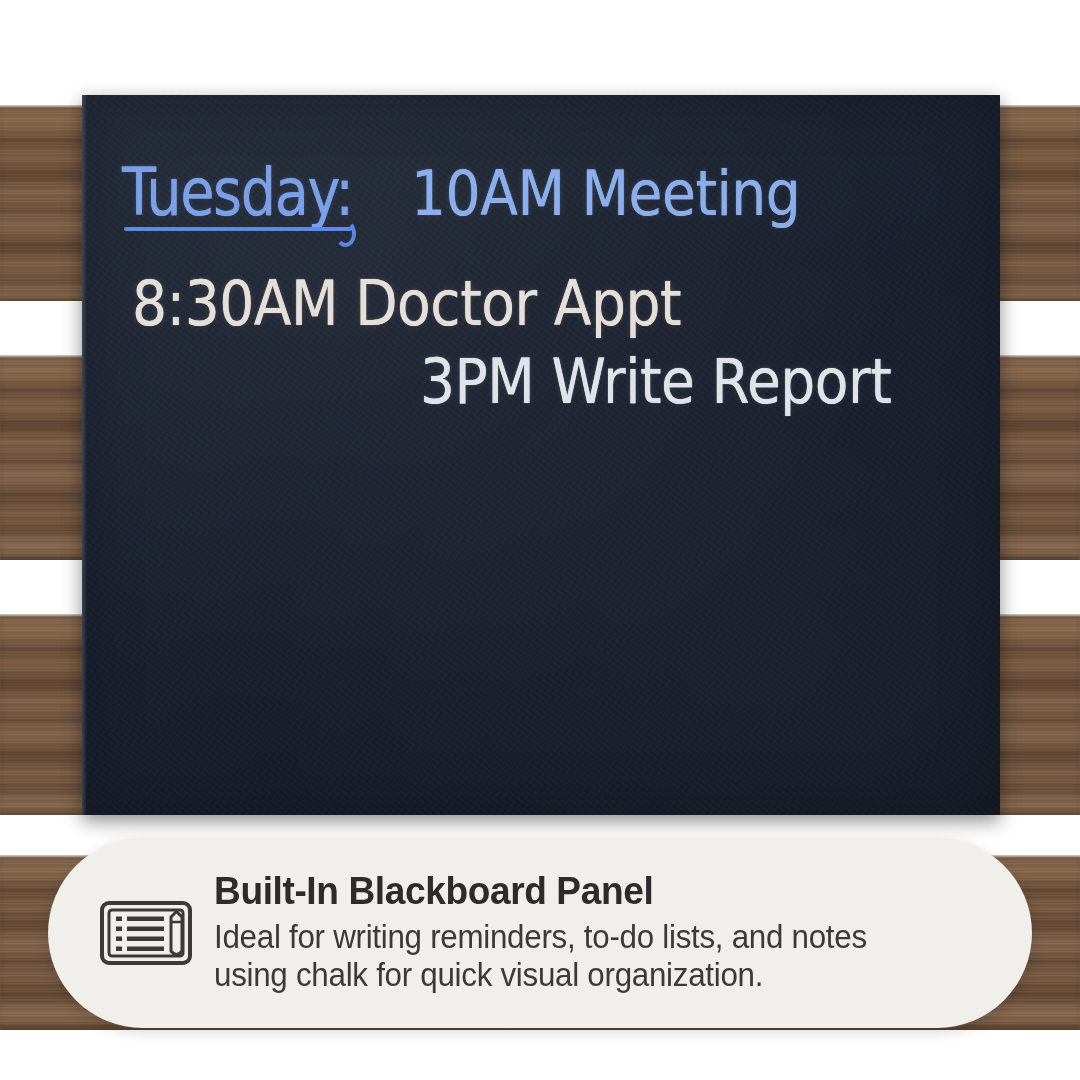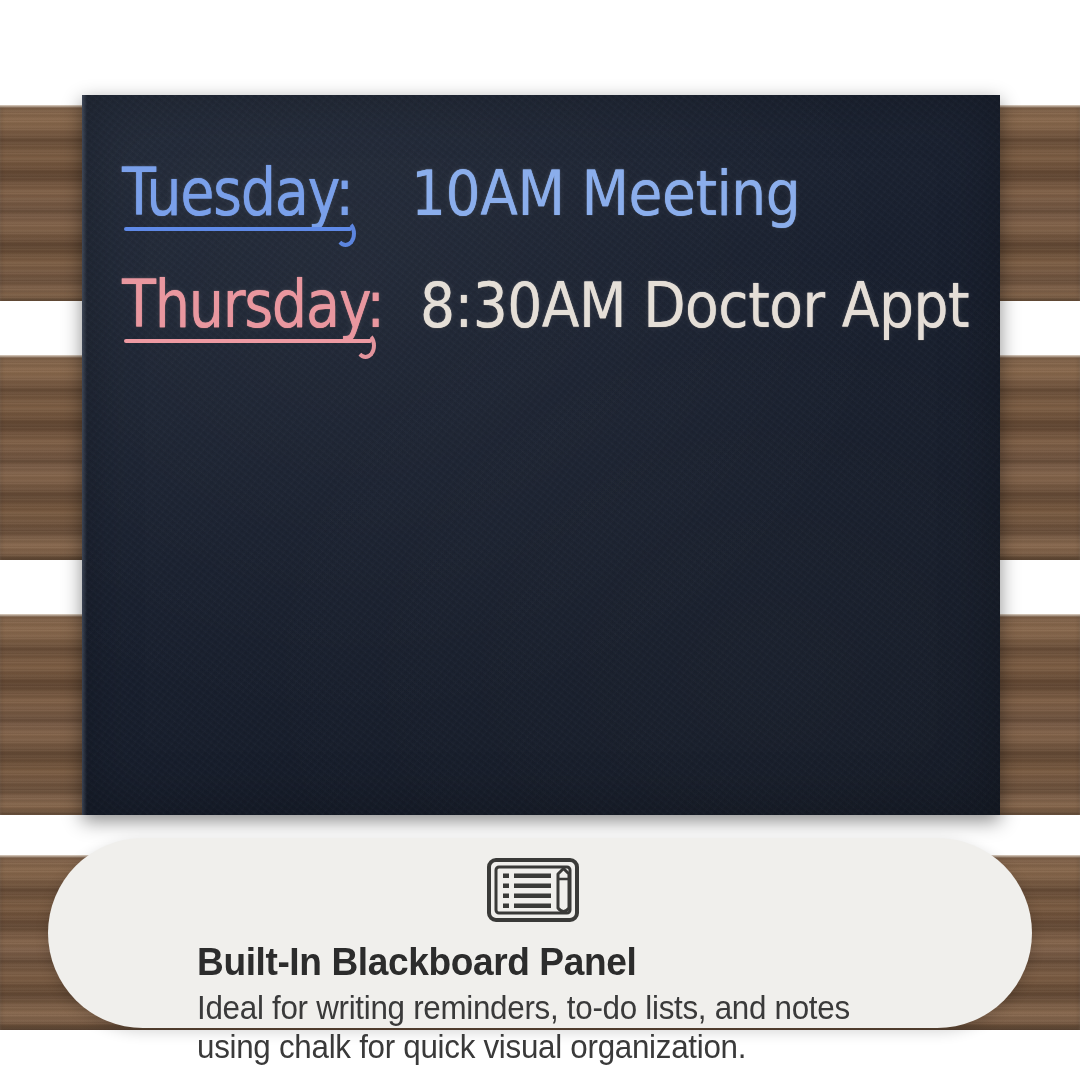--- a/index.html
+++ b/index.html
@@ -177,21 +177,20 @@
     top: 838px;
     width: 984px;
     height: 190px;
     background: #f0efec;
     border-radius: 96px;
     box-shadow: 0 4px 14px rgba(0,0,0,0.16);
     display: flex;
     align-items: center;
     box-sizing: border-box;
     padding: 0 44px 0 46px;
-    flex-direction: column;
   }
   #caption-icon {
     flex: 0 0 auto;
     width: 104px;
     height: 104px;
     margin-right: 16px;
     display: flex;
     align-items: center;
     justify-content: center;
   }
@@ -253,25 +252,25 @@
           </div>
           <span class="entry chalky" style="color:#8fb3f2;margin-left:14px;">10AM Meeting</span>
         </div>
       </div>
 
       <div class="day-block" style="margin-top:52px;">
       </div>
 
       <div class="day-block" style="margin-top:52px;">
         <div class="row">
-          <div class="day-label-wrap" style="width:288px;">
-            <span class="day-label chalky" style="color:#f09ba3;">Thursday:</span>
-            <span class="underline" style="color:#ee9aa2;background:#ee9aa2;top:62px;width:248px;"></span>
-          </div>
           <span class="entry chalky" style="color:#ece5dd;margin-left:10px;">8:30AM Doctor Appt</span>
+        </div>
+        <div class="row" style="margin-top:20px;">
+          <span style="display:inline-block;width:298px;flex:0 0 auto;"></span>
+          <span class="entry chalky" style="color:#e6eaf0;">3PM Write Report</span>
         </div>
       </div>
 
     </div>
   </div>
 
   <div id="caption-card">
     <div id="caption-icon">
       <svg width="104" height="104" viewBox="0 0 104 104" aria-hidden="true">
         <rect x="8" y="22" width="88" height="60" rx="7" ry="7" fill="none" stroke="#3a3a38" stroke-width="4"></rect>

